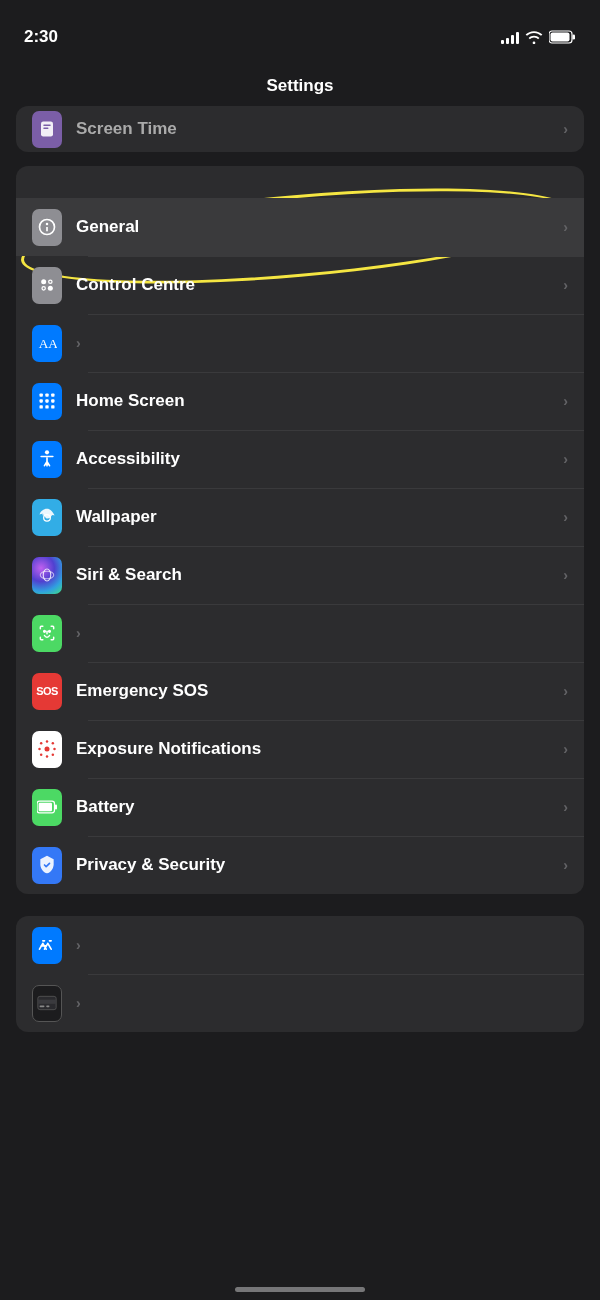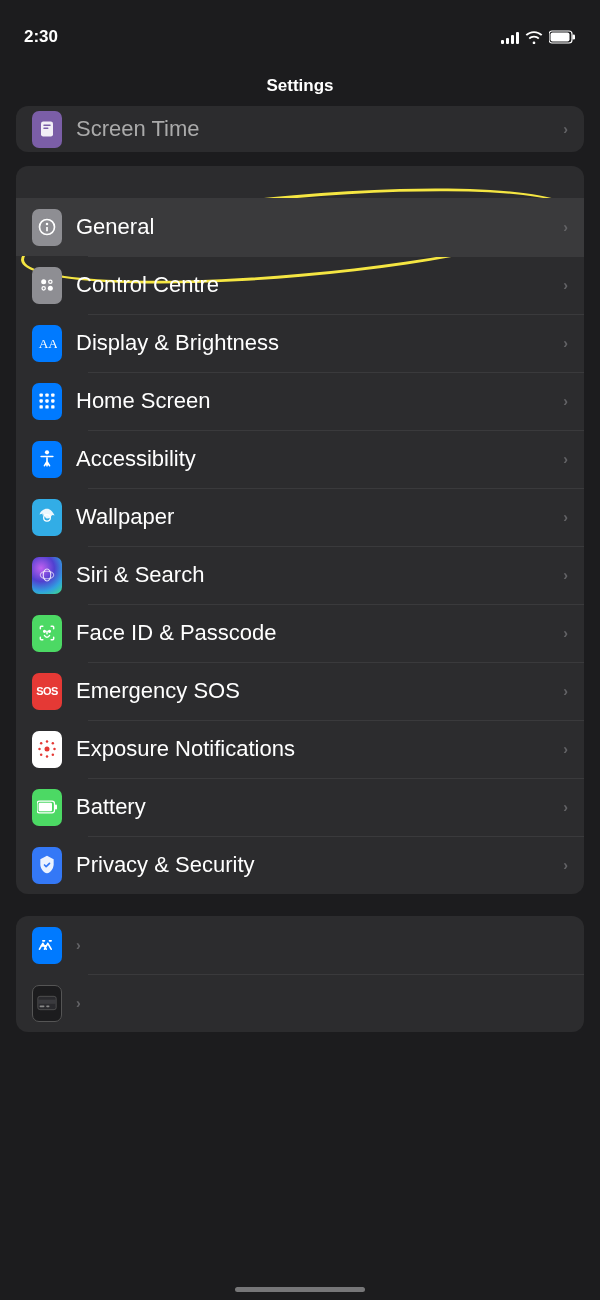--- a/index.html
+++ b/index.html
@@ -99,22 +99,22 @@
       justify-content: center;
       flex-shrink: 0;
       font-size: 16px;
       color: #fff;
       overflow: hidden;
     }
 
     
     .row-label {
       flex: 1;
-      font-size: 22px;
-      font-weight: 400;
+      font-size: 17px;
+      font-weight: 700;
       color: #fff;
     }
 
     
     .chevron {
       color: #636366;
       font-size: 14px;
       font-weight: 600;
     }
 
@@ -257,21 +257,20 @@
       <span class="row-label">Control Centre</span>
       <span class="chevron">›</span>
     </div>
 
     <div class="settings-row">
       <div class="row-icon icon-display">
         <svg width="20" height="20" viewBox="0 0 24 24" fill="white">
           <text x="2" y="18" font-size="16" fill="white" font-family="Georgia">AA</text>
         </svg>
       </div>
-      <span class="row-label">Display &amp; Brightness</span>
       <span class="chevron">›</span>
     </div>
 
     <div class="settings-row">
       <div class="row-icon icon-homescreen">
         <svg width="20" height="20" viewBox="0 0 24 24" fill="white">
           <rect x="3" y="3" width="4" height="4" rx="1" fill="white"></rect>
           <rect x="10" y="3" width="4" height="4" rx="1" fill="white"></rect>
           <rect x="17" y="3" width="4" height="4" rx="1" fill="white"></rect>
           <rect x="3" y="10" width="4" height="4" rx="1" fill="white"></rect>
@@ -326,21 +325,20 @@
           <path d="M4 7V5a1 1 0 0 1 1-1h2"></path>
           <path d="M20 7V5a1 1 0 0 0-1-1h-2"></path>
           <path d="M4 17v2a1 1 0 0 0 1 1h2"></path>
           <path d="M20 17v2a1 1 0 0 1-1 1h-2"></path>
           <circle cx="9" cy="10" r="1" fill="white"></circle>
           <circle cx="15" cy="10" r="1" fill="white"></circle>
           <path d="M9 15s1 2 3 2 3-2 3-2"></path>
           <path d="M12 10v3"></path>
         </svg>
       </div>
-      <span class="row-label">Face ID &amp; Passcode</span>
       <span class="chevron">›</span>
     </div>
 
     <div class="settings-row">
       <div class="row-icon icon-sos">
         <span style="font-size:11px; font-weight:800; color:white; letter-spacing:-0.5px;">SOS</span>
       </div>
       <span class="row-label">Emergency SOS</span>
       <span class="chevron">›</span>
     </div>

